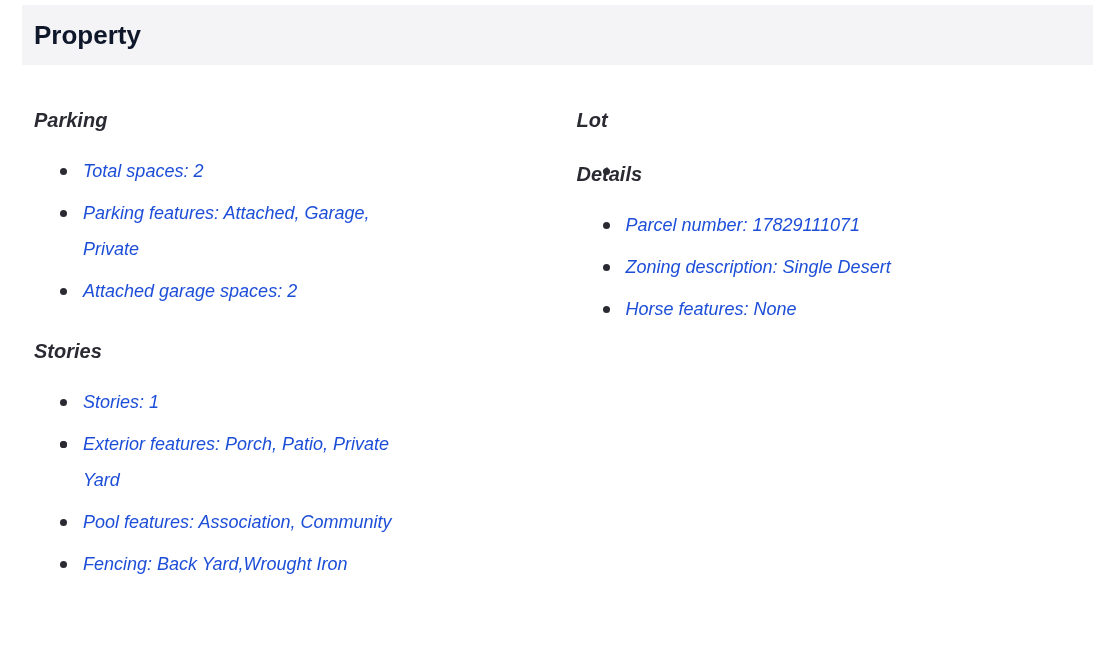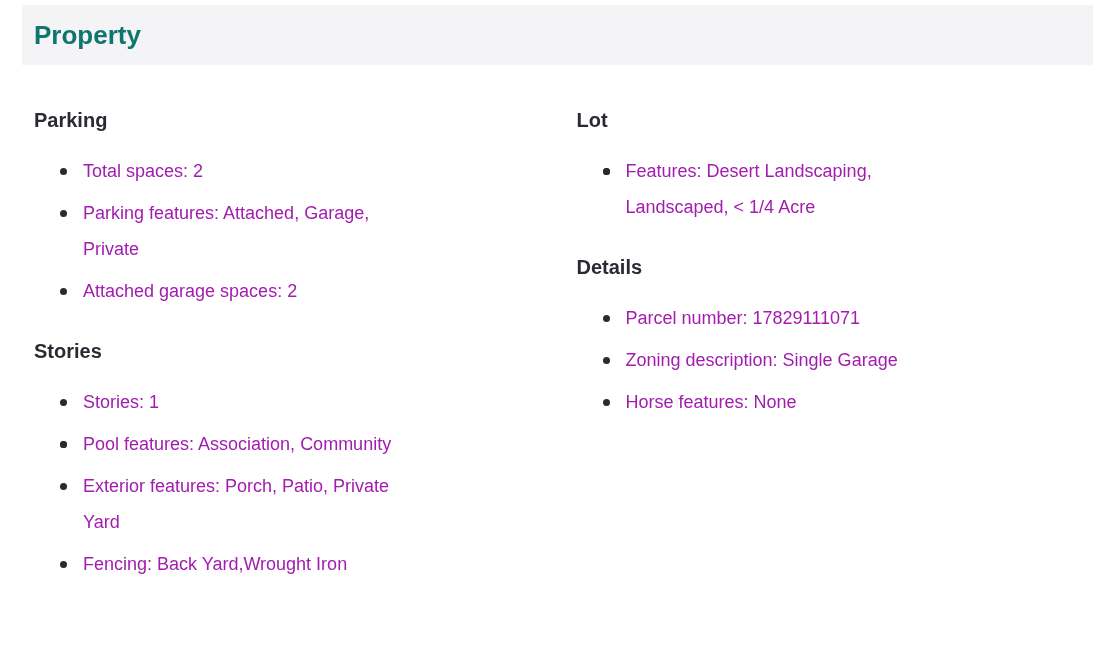--- a/index.html
+++ b/index.html
@@ -21,49 +21,50 @@
     background: #f4f4f7;
     height: 60px;
     display: flex;
     align-items: center;
     padding: 0 12px;
   }
   .section-header h2 {
     margin: 0;
     font-size: 26px;
     font-weight: 600;
-    color: #0f766e;
+    color: #0f172a;
   }
   .facts {
     margin-top: 43px;
     padding-left: 12px;
     display: grid;
     grid-template-columns: 1fr 1fr;
     column-gap: 26px;
+    font-style: italic;
   }
   .group + .group { margin-top: 30px; }
   .group h3 {
     margin: 0 0 21px 0;
     font-size: 20px;
     line-height: 24px;
     font-weight: 700;
     color: #2a2a33;
   }
   ul.fact-list {
     list-style: none;
     margin: 0;
     padding: 0;
   }
   ul.fact-list li {
     position: relative;
     padding-left: 49px;
     font-size: 18px;
     line-height: 36px;
     margin-bottom: 6px;
-    color: #a21caf;
+    color: #1d4ed8;
   }
   ul.fact-list li:last-child { margin-bottom: 0; }
   .dot {
     position: absolute;
     left: 26px;
     top: 15px;
     width: 7px;
     height: 7px;
     border-radius: 50%;
     background: #2a2a33;
@@ -108,60 +109,56 @@
         <ul class="fact-list">
           <li>
             <span class="dot"></span>
             <span>Stories: 1</span>
           </li>
           <li>
             <span class="dot"></span>
           </li>
           <li>
             <span class="dot"></span>
-            <span>Pool features: Association, Community</span>
+            <span>Exterior features: Porch, Patio, Private Yard</span>
           </li>
           <li>
             <span class="dot"></span>
-            <span>Exterior features: Porch, Patio, Private Yard</span>
+            <span>Pool features: Association, Community</span>
           </li>
           <li>
             <span class="dot"></span>
             <span>Fencing: Back Yard,Wrought Iron</span>
           </li>
         </ul>
       </section>
 
     </div>
 
     <div class="col-right">
 
       <section class="group">
         <h3>Lot</h3>
         <ul class="fact-list">
           <li>
             <span class="dot"></span>
           </li>
-          <li>
-            <span class="dot"></span>
-            <span>Features: Desert Landscaping, Landscaped, &lt; 1/4 Acre</span>
-          </li>
         </ul>
       </section>
 
       <section class="group">
         <h3>Details</h3>
         <ul class="fact-list">
           <li>
             <span class="dot"></span>
             <span>Parcel number: 17829111071</span>
           </li>
           <li>
             <span class="dot"></span>
-            <span>Zoning description: Single Garage</span>
+            <span>Zoning description: Single Desert</span>
           </li>
           <li>
             <span class="dot"></span>
             <span>Horse features: None</span>
           </li>
         </ul>
       </section>
 
     </div>
 

